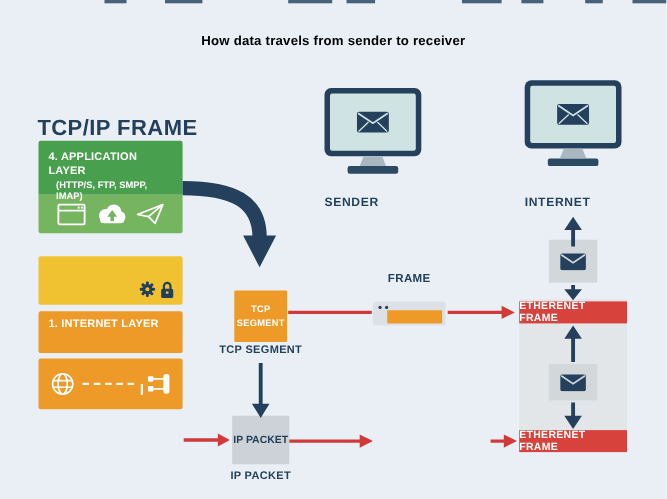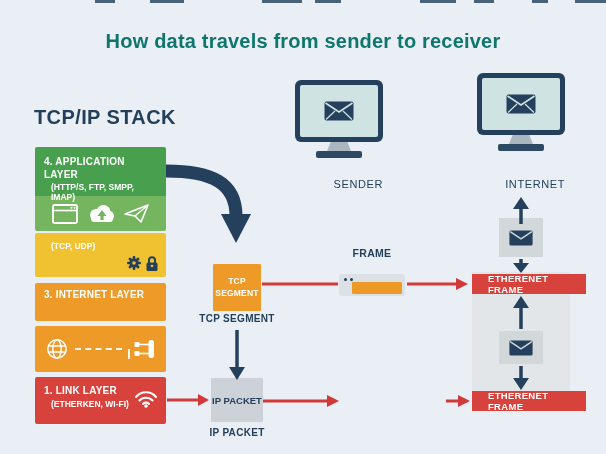--- a/index.html
+++ b/index.html
@@ -1,47 +1,47 @@
 <!DOCTYPE html>
 <html><head>
 <meta charset="utf-8">
 <style>
   html,body{margin:0;padding:0;background:#fff;}
   .canvas{position:relative;width:606px;height:454px;background:#e9eff5;overflow:hidden;
           font-family:"Liberation Sans",sans-serif;}
   .abs{position:absolute;}
   .frag{position:absolute;top:0;height:3px;background:#2c4a63;opacity:.85;}
   .title{position:absolute;top:30px;left:0;width:606px;text-align:center;
-         font-size:20px;font-weight:bold;color:#0f766e;letter-spacing:.2px;}
+         font-size:12px;font-weight:bold;color:#000000;letter-spacing:.2px;}
   .stack-heading{position:absolute;left:34px;top:106px;font-size:20px;font-weight:bold;
                  color:#233f5a;letter-spacing:.4px;}
   .layer{position:absolute;left:35px;width:131px;border-radius:2px;box-sizing:border-box;}
   .layer-title{font-size:10px;font-weight:bold;color:#fff;letter-spacing:.2px;line-height:1.25;}
   .layer-sub{font-size:8.5px;font-weight:bold;color:#fff;padding-left:7px;margin-top:1px;line-height:1.2;}
   .app-header{height:49px;background:#48a04e;border-radius:2px 2px 0 0;padding:9px 9px 0;box-sizing:border-box;}
   .app-body{height:35px;background:#76b560;border-radius:0 0 2px 2px;display:flex;
             align-items:center;justify-content:space-around;padding:0 12px;}
   .caption{position:absolute;text-align:center;font-size:10.5px;font-weight:bold;
            color:#233f5a;letter-spacing:.3px;}
   .flowbox{position:absolute;display:flex;align-items:center;justify-content:center;
            text-align:center;font-weight:bold;border-radius:1px;}
   .redbar{position:absolute;left:472px;width:98px;height:20px;background:#d8423c;color:#fff;
           display:flex;align-items:center;justify-content:center;font-size:9.5px;font-weight:bold;
-          letter-spacing:.3px;z-index:2;padding-left:16px;}
+          letter-spacing:.3px;z-index:2;}
   .envbox{position:absolute;left:499px;width:44px;background:#d2d7da;display:flex;
           align-items:center;justify-content:center;z-index:2;}
   .panel{position:absolute;left:472px;top:272px;width:98px;height:121px;background:#e2e6e9;z-index:1;}
   .monitor{position:absolute;width:88px;z-index:2;}
   .m-frame{width:88px;height:62px;background:#24405c;border-radius:6px;padding:5px;box-sizing:border-box;}
   .m-screen{width:100%;height:100%;background:#cfe4e2;border-radius:2px;display:flex;
             align-items:center;justify-content:center;}
   .m-neck{width:24px;height:9px;background:#aab7c0;margin:0 auto;
           clip-path:polygon(15% 0,85% 0,100% 100%,0 100%);}
   .m-base{width:46px;height:7px;background:#2c4a63;border-radius:2px;margin:0 auto;}
-  .endpoint-label{position:absolute;width:88px;text-align:right;font-size:11px;font-weight:normal;
+  .endpoint-label{position:absolute;width:88px;text-align:left;font-size:11px;font-weight:bold;
                   color:#233f5a;letter-spacing:.6px;}
   .router-device{position:absolute;left:339px;top:274px;width:66px;height:22px;background:#dce1e5;
                  border-radius:3px;z-index:2;}
   .router-dot{position:absolute;width:3px;height:3px;border-radius:50%;background:#233f5a;top:4px;}
   .router-bar{position:absolute;left:13px;top:8px;width:50px;height:12px;background:#ee9a28;border-radius:1px;}
   .neticons{display:flex;align-items:center;height:100%;padding:0 10px;box-sizing:border-box;}
   .dashline{flex:1;border-top:2px dashed rgba(255,255,255,.92);margin:0 6px;}
   .vdash{width:0;height:10px;border-left:2px dashed rgba(255,255,255,.92);margin-right:4px;margin-top:10px;}
   svg{display:block;}
   .overlay{position:absolute;left:0;top:0;z-index:3;pointer-events:none;}
@@ -57,23 +57,23 @@
     <div class="frag" style="left:262px;width:40px;"></div>
     <div class="frag" style="left:315px;width:26px;"></div>
     <div class="frag" style="left:420px;width:36px;"></div>
     <div class="frag" style="left:474px;width:20px;"></div>
     <div class="frag" style="left:532px;width:16px;"></div>
     <div class="frag" style="left:575px;width:31px;"></div>
   </div>
 
   <div class="title">How data travels from sender to receiver</div>
 
-  <div class="stack-heading">TCP/IP STACK</div>
-
-  <div class="layer" style="top:147px;height:84px;">
+  <div class="stack-heading">TCP/IP FRAME</div>
+
+  <div class="layer" style="top:128px;height:84px;">
     <div class="app-header">
       <div class="layer-title">4. APPLICATION LAYER</div>
       <div class="layer-sub">(HTTP/S, FTP, SMPP, IMAP)</div>
     </div>
     <div class="app-body">
       <span>
         <svg width="26" height="20" viewBox="0 0 26 20">
           <rect x="1" y="1" width="24" height="18" rx="1.5" fill="none" stroke="#fff" stroke-width="1.8"></rect>
           <line x1="1" y1="6.5" x2="25" y2="6.5" stroke="#fff" stroke-width="1.6"></line>
           <circle cx="19.5" cy="3.8" r="1" fill="#fff"></circle>
@@ -93,21 +93,20 @@
       <span>
         <svg width="26" height="21" viewBox="0 0 26 21">
           <path d="M1 11 L24 2 L17 19 L11 13 Z" fill="none" stroke="#fff" stroke-width="1.6" stroke-linejoin="round"></path>
           <path d="M24 2 L11 13" fill="none" stroke="#fff" stroke-width="1.4"></path>
         </svg>
       </span>
     </div>
   </div>
 
   <div class="layer" style="top:233px;height:44px;background:#f0c232;padding:7px 9px 0;">
-    <div class="layer-sub">(TCP, UDP)</div>
     <span class="abs" style="right:24px;bottom:6px;">
       <svg width="16" height="16" viewBox="0 0 16 16">
         <g fill="#233f5a">
           <rect x="6.7" y="1" width="2.6" height="14" rx="1"></rect>
           <rect x="6.7" y="1" width="2.6" height="14" rx="1" transform="rotate(45 8 8)"></rect>
           <rect x="6.7" y="1" width="2.6" height="14" rx="1" transform="rotate(90 8 8)"></rect>
           <rect x="6.7" y="1" width="2.6" height="14" rx="1" transform="rotate(135 8 8)"></rect>
           <circle cx="8" cy="8" r="4.6"></circle>
         </g>
         <circle cx="8" cy="8" r="1.8" fill="#f0c232"></circle>
@@ -116,21 +115,21 @@
     <span class="abs" style="right:7px;bottom:5px;">
       <svg width="14" height="17" viewBox="0 0 14 17">
         <path d="M4 8 V5.2 a3 3 0 0 1 6 0 V8" fill="none" stroke="#233f5a" stroke-width="2"></path>
         <rect x="1.5" y="7.5" width="11" height="8.5" rx="1.5" fill="#233f5a"></rect>
         <circle cx="7" cy="11" r="1.3" fill="#f0c232"></circle>
       </svg>
     </span>
   </div>
 
   <div class="layer" style="top:283px;height:38px;background:#ee9a28;padding:6px 9px 0;">
-    <div class="layer-title">3. INTERNET LAYER</div>
+    <div class="layer-title">1. INTERNET LAYER</div>
   </div>
 
   <div class="layer" style="top:326px;height:46px;background:#ee9a28;">
     <div class="neticons">
       <span>
         <svg width="24" height="24" viewBox="0 0 24 24">
           <g fill="none" stroke="#fff" stroke-width="1.5">
             <circle cx="12" cy="12" r="9.2"></circle>
             <ellipse cx="12" cy="12" rx="4.2" ry="9.2"></ellipse>
             <line x1="3" y1="9" x2="21" y2="9"></line>
@@ -149,34 +148,20 @@
           </g>
           <g stroke="#fff" stroke-width="1.6" fill="none">
             <path d="M5.5 5.5 H15"></path>
             <path d="M5.5 14.5 H15"></path>
           </g>
         </svg>
       </span>
     </div>
   </div>
 
-  <div class="layer" style="top:377px;height:47px;background:#d8423c;padding:8px 9px 0;">
-    <div class="layer-title">1. LINK LAYER</div>
-    <div class="layer-sub">(ETHERKEN, WI-FI)</div>
-    <span class="abs" style="right:8px;top:12px;">
-      <svg width="24" height="19" viewBox="0 0 24 19">
-        <g fill="none" stroke="#fff" stroke-width="2.1" stroke-linecap="round">
-          <path d="M2 8 a13 13 0 0 1 20 0"></path>
-          <path d="M5.5 11.5 a9 9 0 0 1 13 0"></path>
-          <path d="M9 14.8 a5 5 0 0 1 6 0"></path>
-        </g>
-        <circle cx="12" cy="17" r="1.8" fill="#fff"></circle>
-      </svg>
-    </span>
-  </div>
 
 
   <div class="flowbox" style="left:213px;top:264px;width:48px;height:47px;background:#ee9a28;color:#fff;font-size:8.5px;line-height:1.3;letter-spacing:.2px;">TCP SEGMENT</div>
 
   <div class="caption" style="left:182px;top:313px;width:110px;font-size:10px;">TCP SEGMENT</div>
 
   <div class="flowbox" style="left:211px;top:378px;width:52px;height:44px;background:#ccd2d7;color:#233f5a;font-size:9.5px;">IP PACKET</div>
 
   <div class="caption" style="left:182px;top:427px;width:110px;font-size:10px;">IP PACKET</div>
 

